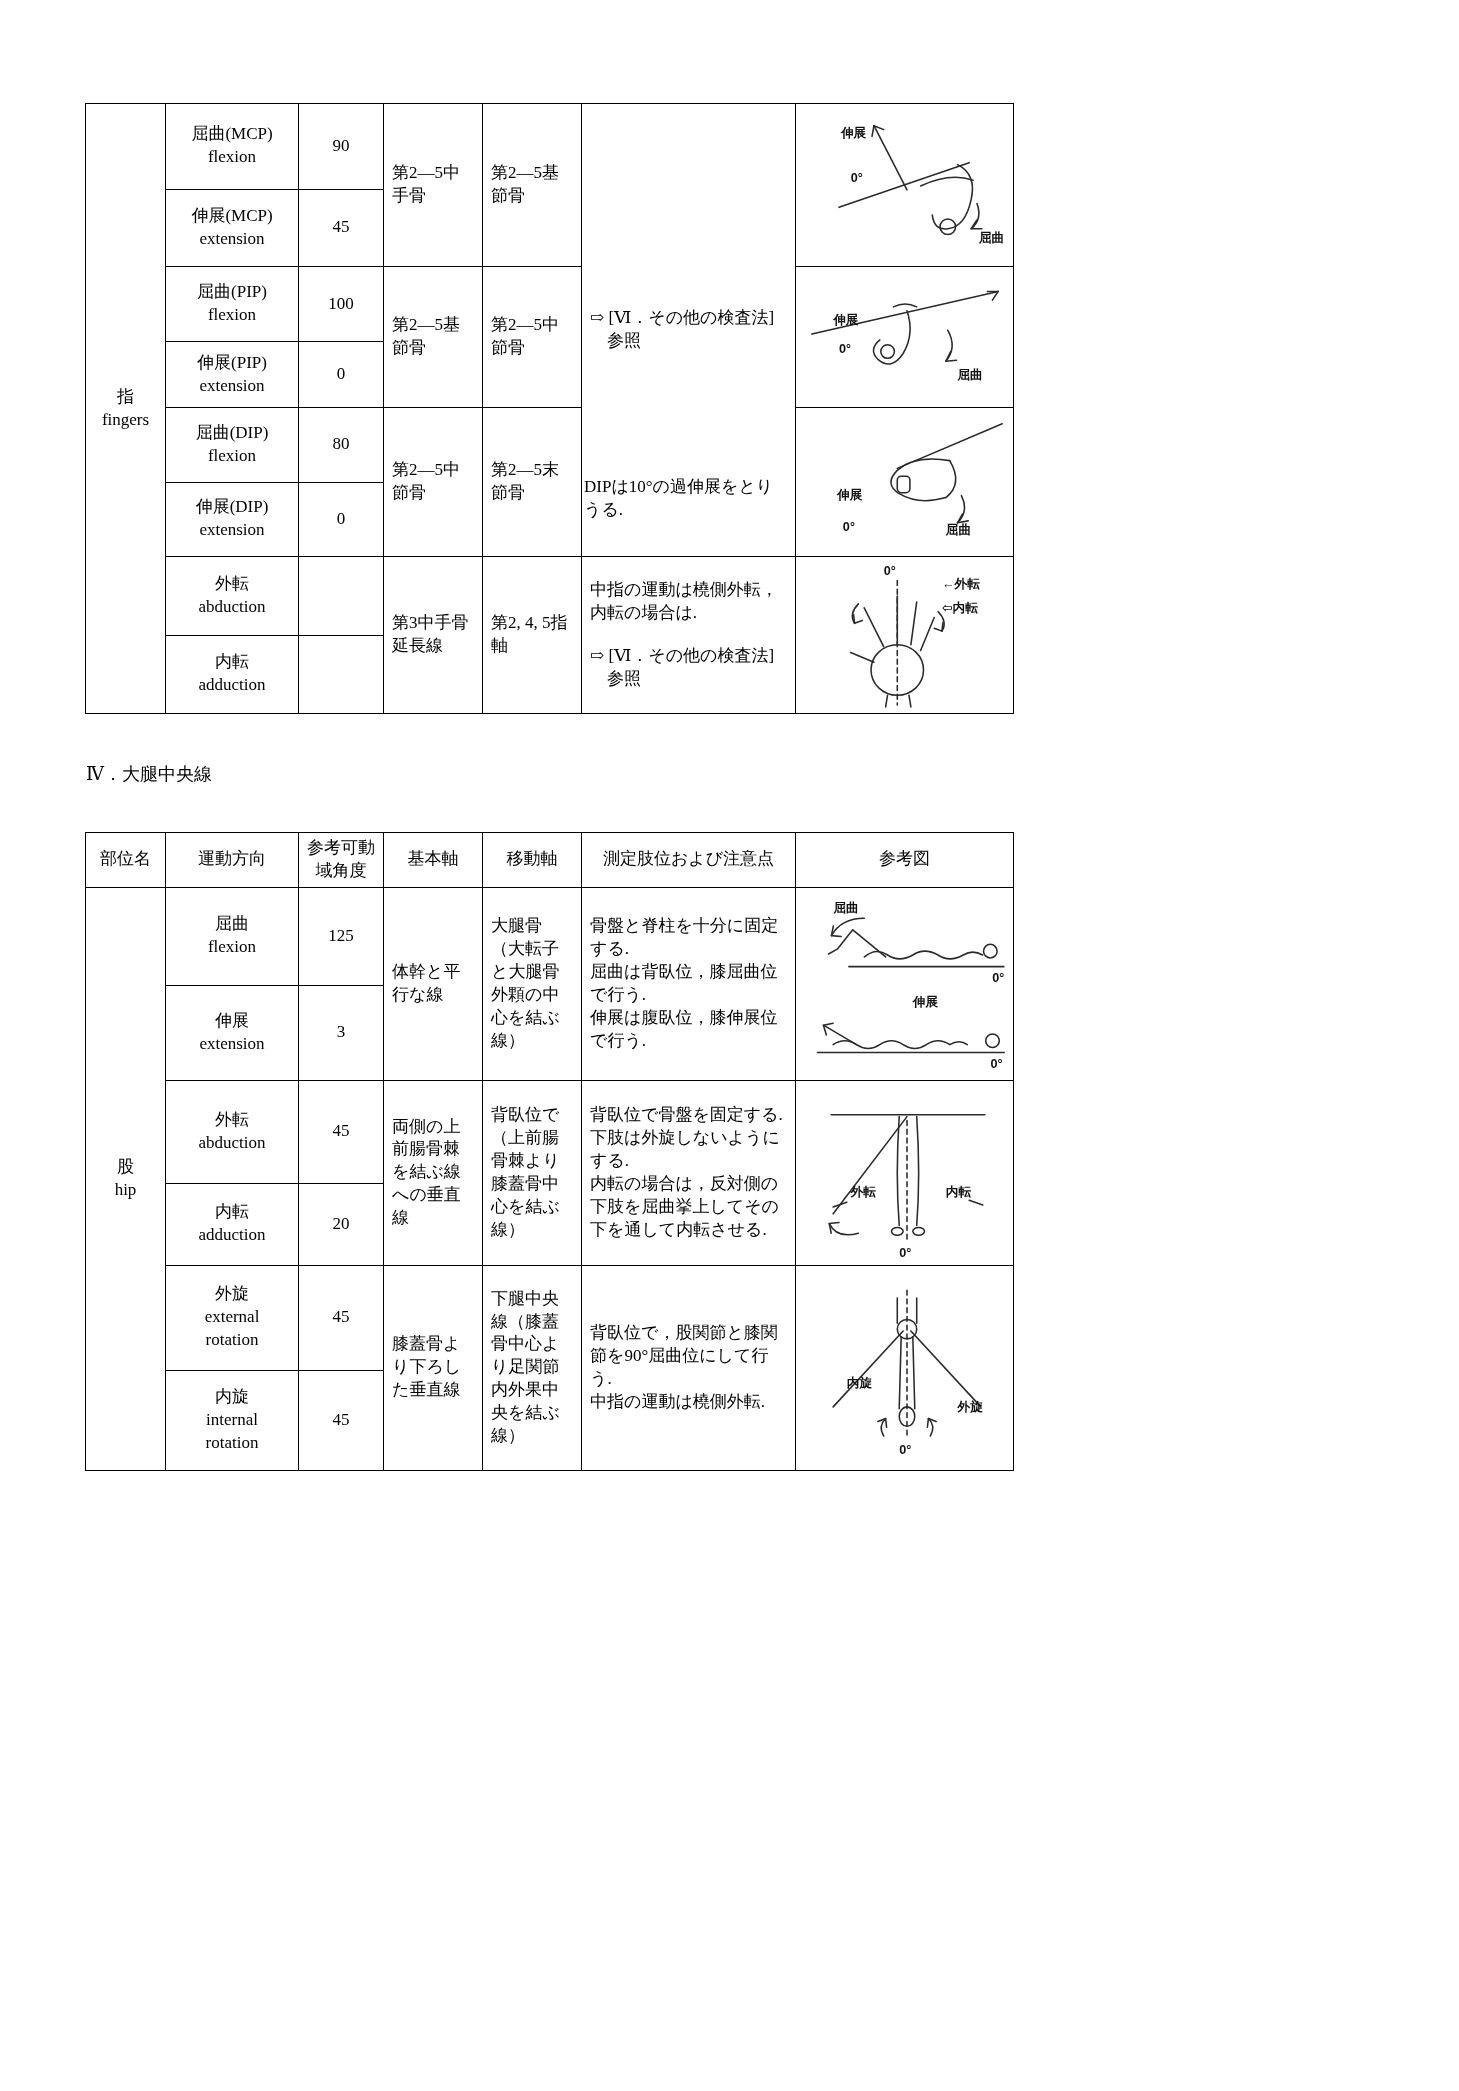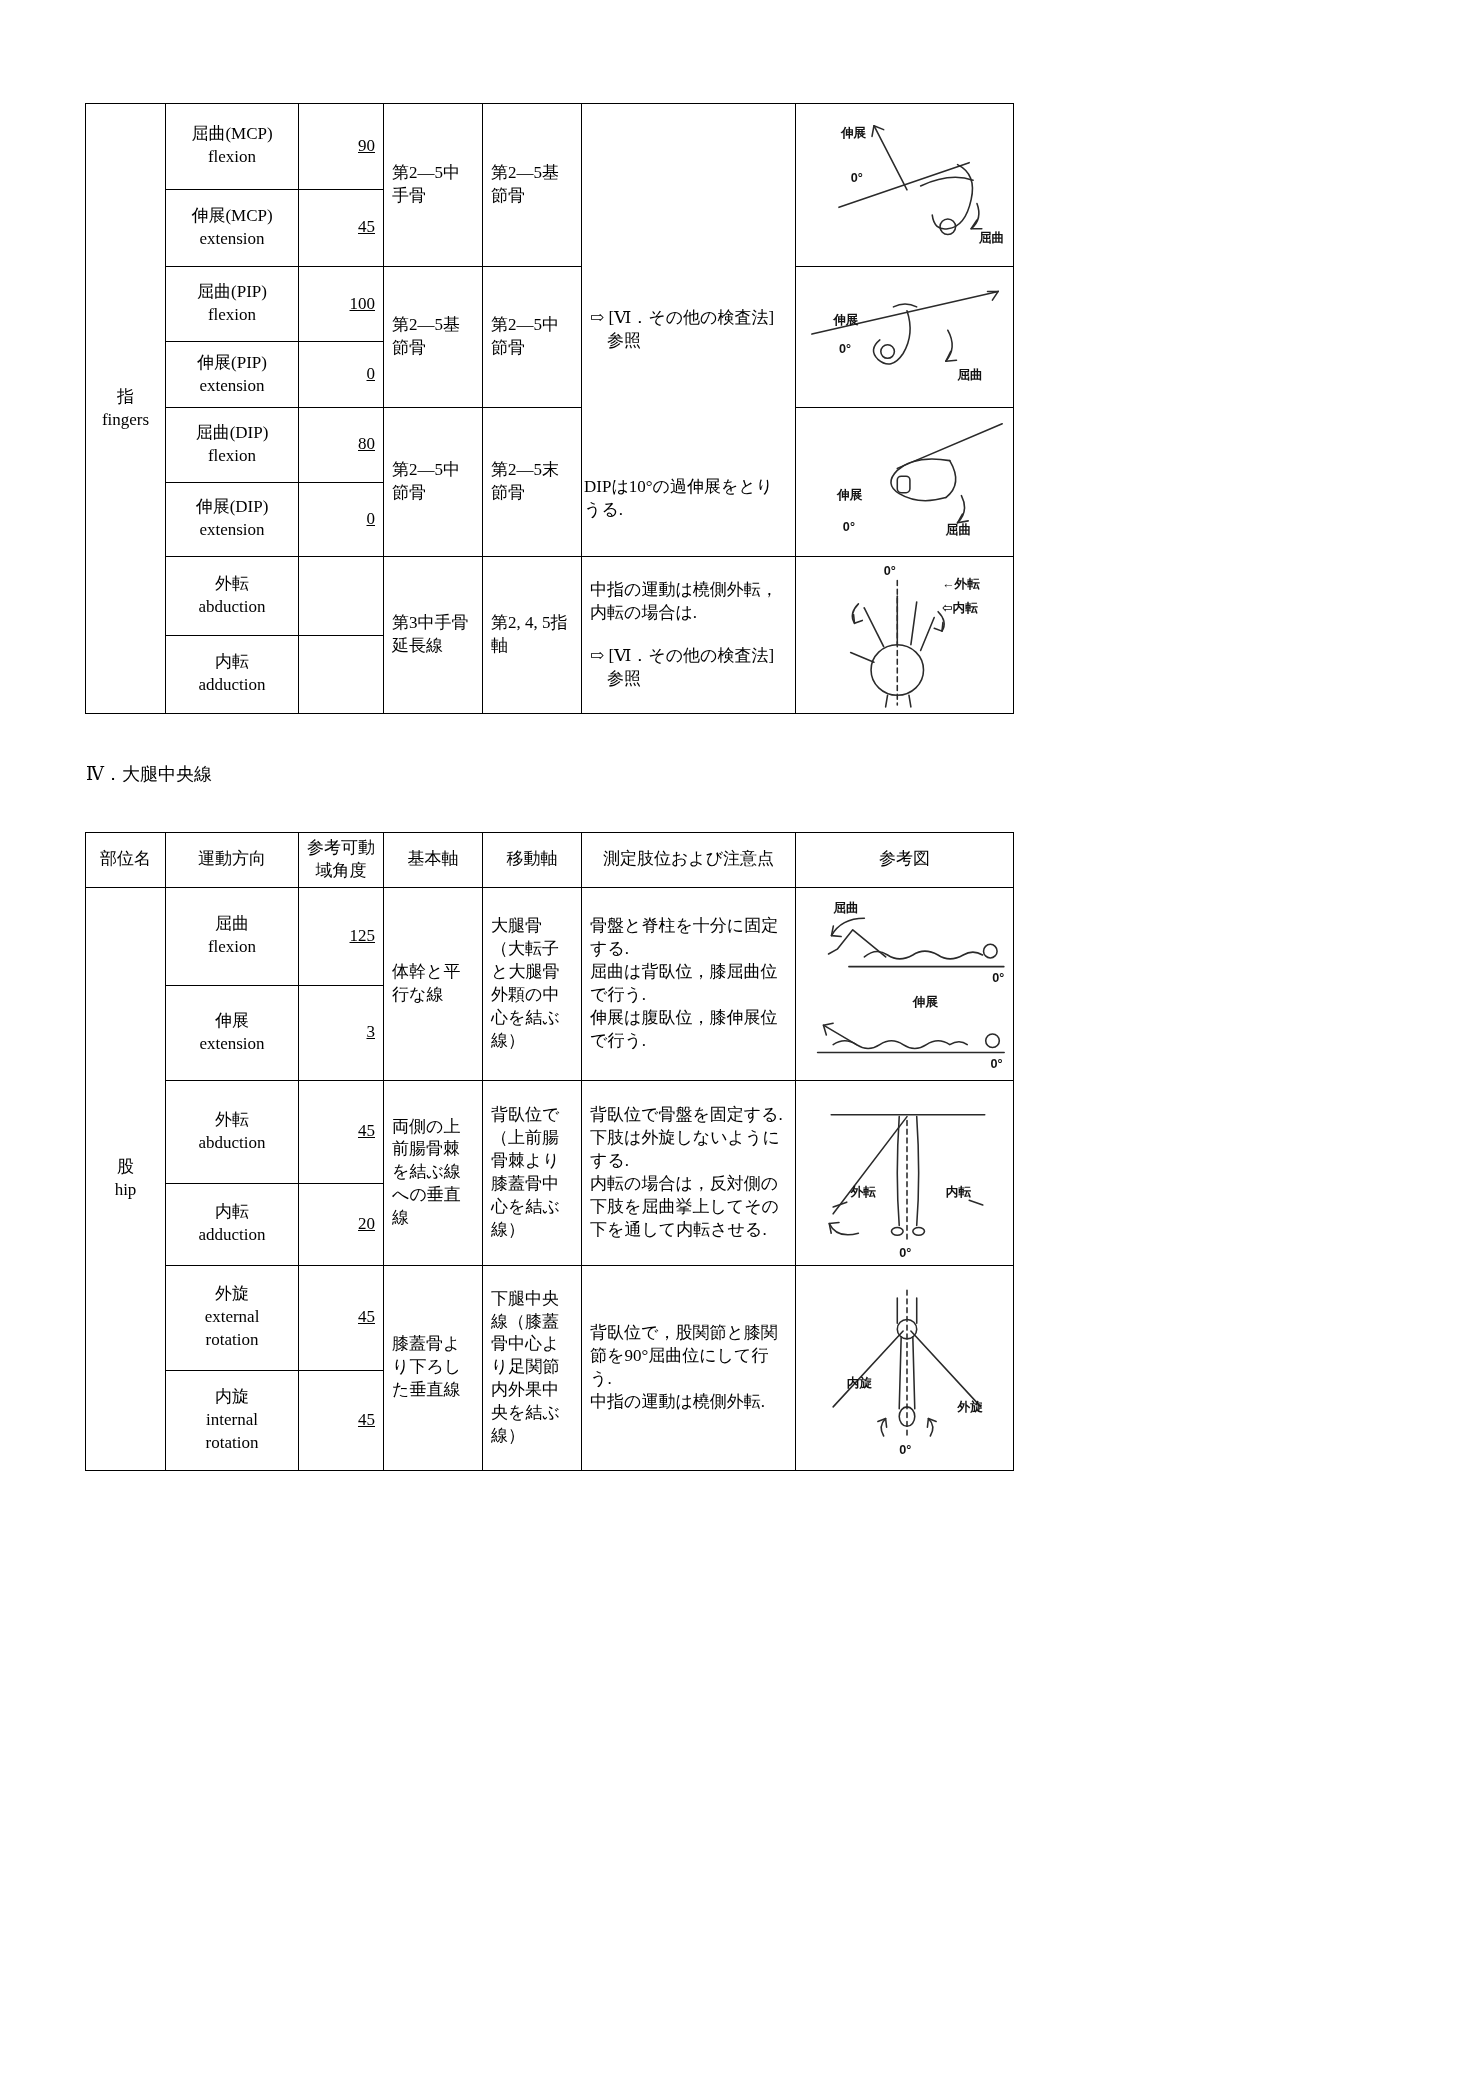--- a/index.html
+++ b/index.html
@@ -16,21 +16,21 @@
     border:1px solid #000;
     font-size:17px;
     line-height:1.35;
     vertical-align:middle;
     padding:4px 8px;
     overflow:hidden;
   }
   .pre { white-space:pre-line; }
   .c-group { text-align:center; }
   .c-motion { text-align:center; padding-left:11px; }
-  .c-angle { text-align:right;text-decoration:underline; }
+  .c-angle { text-align:center; }
   .c-axis { vertical-align:top; padding-top:7px; }
   .c-notes { vertical-align:top; padding-top:7px; }
   .c-hdr { text-align:center; vertical-align:middle; }
   .c-fig { padding:2px; text-align:center; vertical-align:middle; }
   .notes-tall { position:relative; }
   .note-dip { position:absolute; left:2px; right:6px; top:372px; }
   .note-gap { margin-top:20px; }
 
   #section-title { position:absolute; left:86px; top:762px; font-size:18px; }
 

